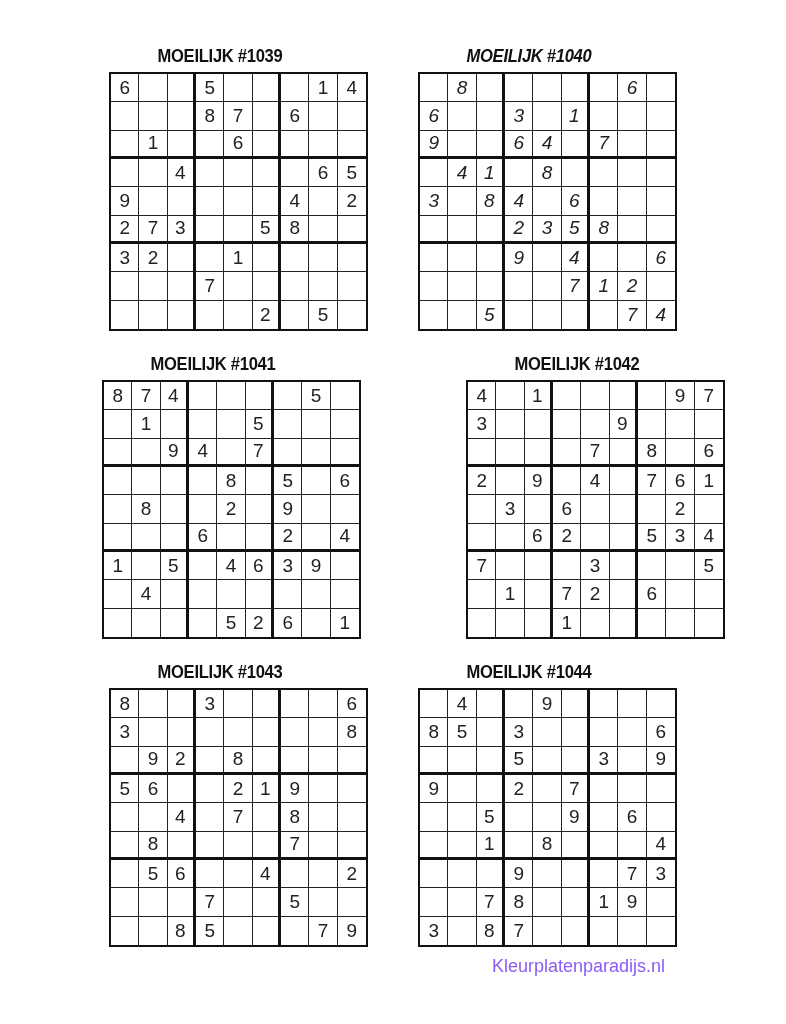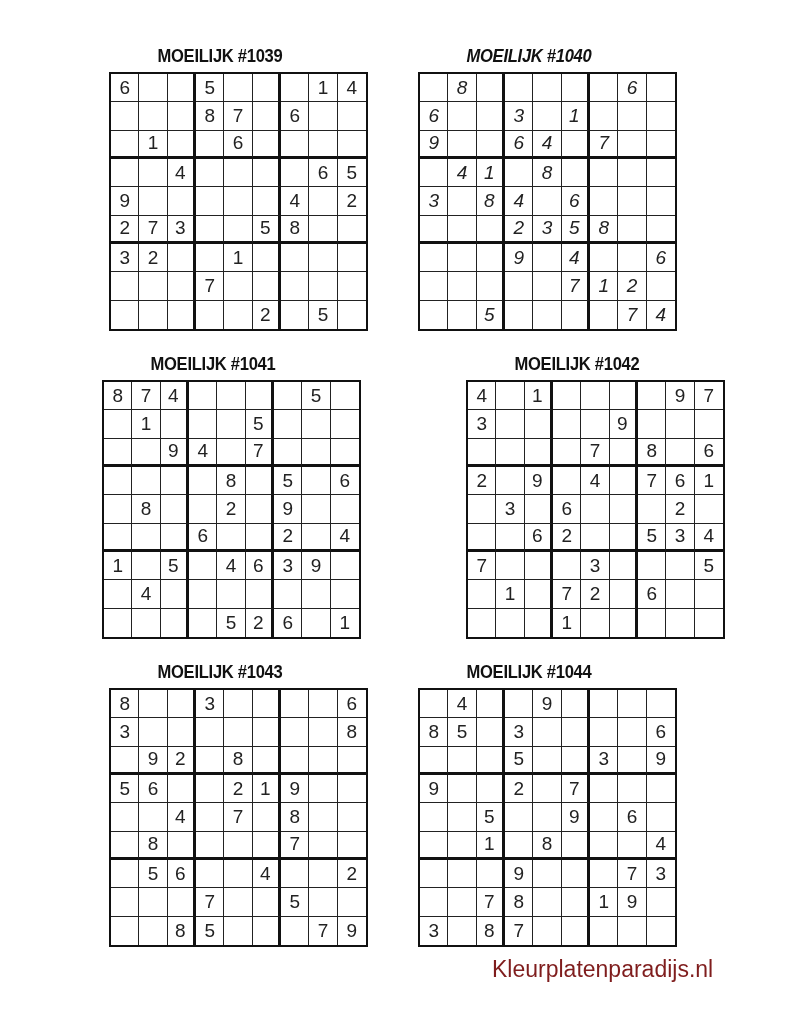--- a/index.html
+++ b/index.html
@@ -5,21 +5,21 @@
   html, body { margin:0; padding:0; background:#ffffff; }
   body { width:786px; height:1024px; position:relative; overflow:hidden; font-family:"Liberation Sans", sans-serif; color:#111; }
   .puzzle { position:absolute; width:222px; }
   .title { font-weight:bold; font-size:18px; text-align:center; height:24px; line-height:24px; letter-spacing:-0.3px; transform:scaleX(0.92); }
   .grid { display:grid; grid-template-columns:repeat(9, 1fr); grid-template-rows:repeat(9, 1fr); width:259px; height:259px; border:2px solid #111; box-sizing:border-box; margin-top:4px; }
   .cell { border-right:1.3px solid #222; border-bottom:1.3px solid #222; font-size:19px; display:flex; align-items:center; justify-content:center; box-sizing:border-box; color:#222; }
   .cell.c9 { border-right:none; }
   .cell.r9 { border-bottom:none; }
   .cell.c3, .cell.c6 { border-right:3.5px solid #111; }
   .cell.r3, .cell.r6 { border-bottom:3.5px solid #111; }
-  .footer { position:absolute; left:492px; top:956px; font-size:23px; color:#7f1d1d; }
+  .footer { position:absolute; left:492px; top:956px; font-size:18px; color:#8b5cf6; }
 </style>
 </head>
 <body>
 
 <div id="puzzles">
     <div class="puzzle" style="left: 109px; top: 44px;">
       <div class="title">MOEILIJK #1039</div>
       <div class="grid">
         <div class="cell c1 r1">6</div>
         <div class="cell c2 r1"></div>

